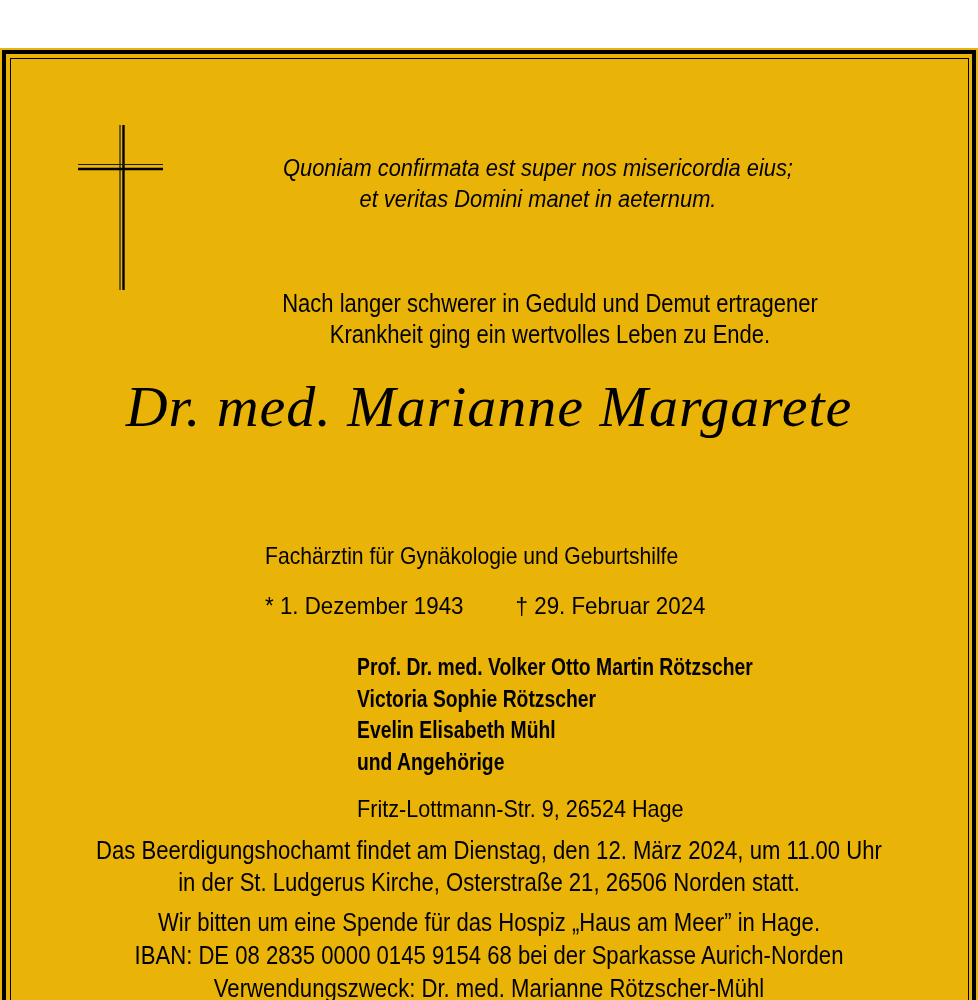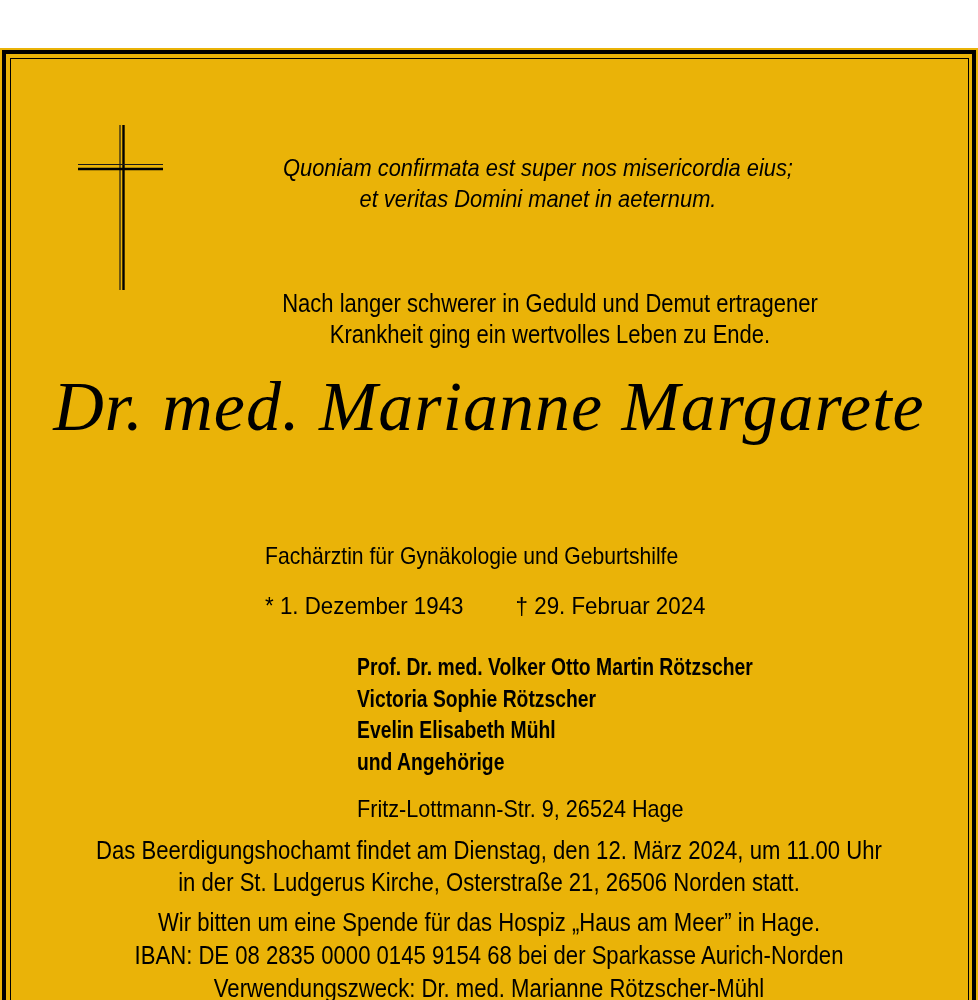--- a/index.html
+++ b/index.html
@@ -51,21 +51,21 @@
     white-space: nowrap;
     transform: scaleX(0.88);
     transform-origin: center top;
   }
   .name {
     position: absolute;
     top: 322px; left: 0; width: 978px;
     text-align: center;
     font-family: "Liberation Serif", "DejaVu Serif", serif;
     font-style: italic;
-    font-size: 70px;
+    font-size: 58px;
     line-height: 73px;
     letter-spacing: 1px;
     white-space: nowrap;
   }
   .profession {
     position: absolute;
     top: 494px; left: 265px;
     font-size: 24px;
     white-space: nowrap;
     transform: scaleX(0.88);

